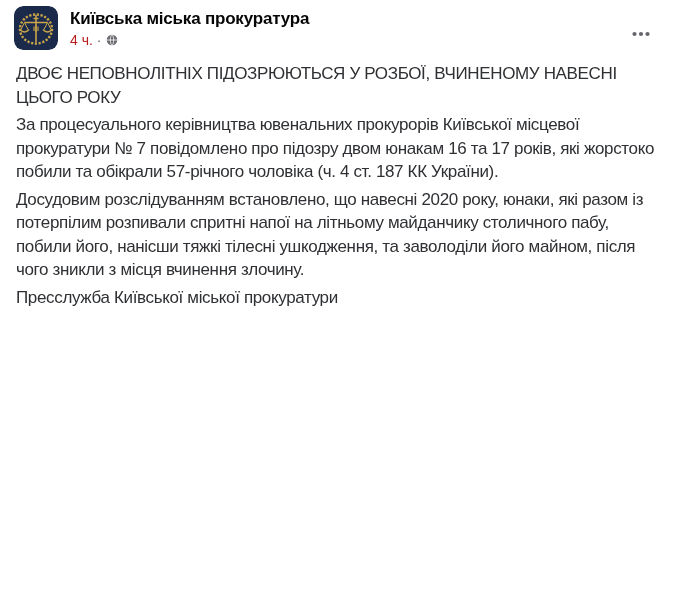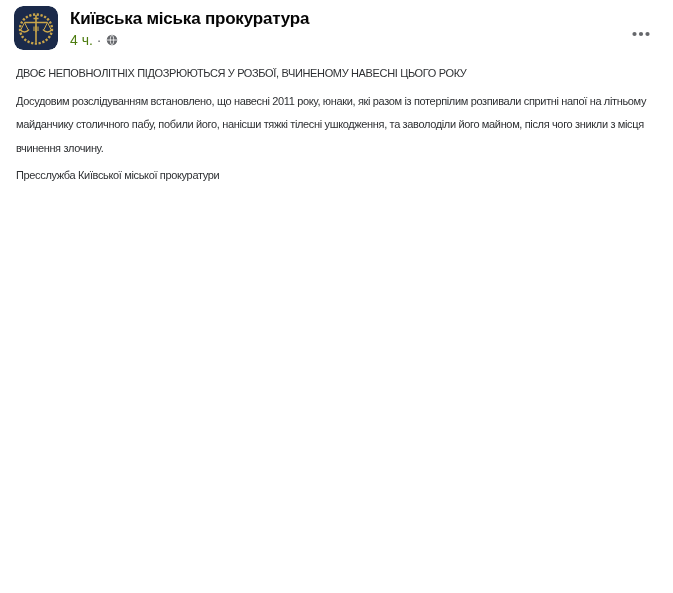--- a/index.html
+++ b/index.html
@@ -47,21 +47,21 @@
   .meta {
     display: flex;
     align-items: center;
     gap: 4px;
     margin-top: 2px;
     color: #65676b;
     font-size: 14px;
     line-height: 16px;
   }
   .meta a {
-    color: #4d7c0f;
+    color: #b91c1c;
     text-decoration: none;
     cursor: pointer;
   }
   .meta .dot { color: #65676b; }
   .globe { display: inline-flex; align-items: center; }
   .more-btn {
     background: none;
     border: none;
     padding: 6px;
     margin: 12px 0 0 8px;
@@ -69,21 +69,21 @@
     cursor: pointer;
     flex: none;
     line-height: 0;
   }
   
   .content {
     padding: 12px 16px 6px;
   }
   .content p {
     margin: 0 0 4px 0;
-    font-size: 11px;
+    font-size: 17px;
     line-height: 23.5px;
     letter-spacing: -0.35px;
     color: #2e3033;
     white-space: pre-wrap;
     word-wrap: break-word;
   }
   .content p:last-child { margin-bottom: 0; }
 </style>
 </head>
 <body>
@@ -126,17 +126,18 @@
         <circle cx="3.5" cy="10" r="2.1" fill="#65676b"></circle>
         <circle cx="10" cy="10" r="2.1" fill="#65676b"></circle>
         <circle cx="16.5" cy="10" r="2.1" fill="#65676b"></circle>
       </svg>
     </button>
 
   </div>
 
   <div class="content">
     <p>ДВОЄ НЕПОВНОЛІТНІХ ПІДОЗРЮЮТЬСЯ У РОЗБОЇ, ВЧИНЕНОМУ НАВЕСНІ ЦЬОГО РОКУ</p>
-    <p>Досудовим розслідуванням встановлено, що навесні 2011 року, юнаки, які разом із потерпілим розпивали спритні напої на літньому майданчику столичного пабу, побили його, нанісши тяжкі тілесні ушкодження, та заволоділи його майном, після чого зникли з місця вчинення злочину.</p>
+    <p>За процесуального керівництва ювенальних прокурорів Київської місцевої прокуратури № 7 повідомлено про підозру двом юнакам 16 та 17 років, які жорстоко побили та обікрали 57-річного чоловіка (ч. 4 ст. 187 КК України).</p>
+    <p>Досудовим розслідуванням встановлено, що навесні 2020 року, юнаки, які разом із потерпілим розпивали спритні напої на літньому майданчику столичного пабу, побили його, нанісши тяжкі тілесні ушкодження, та заволоділи його майном, після чого зникли з місця вчинення злочину.</p>
     <p>Пресслужба Київської міської прокуратури</p>
   </div>
 
 </div>
 
 </body></html>

